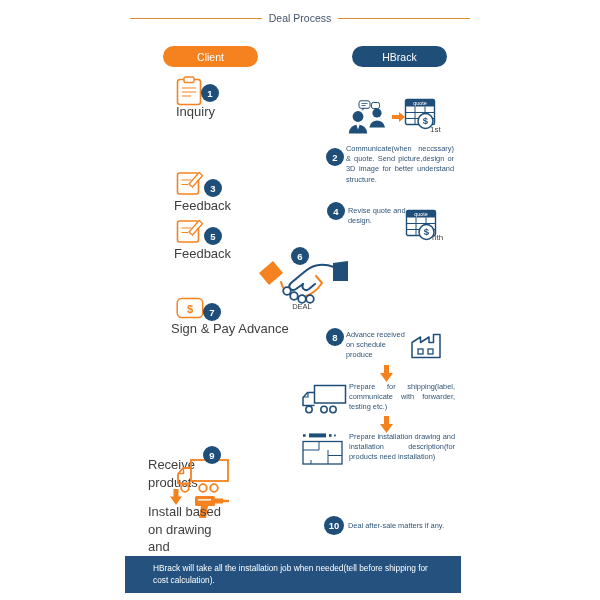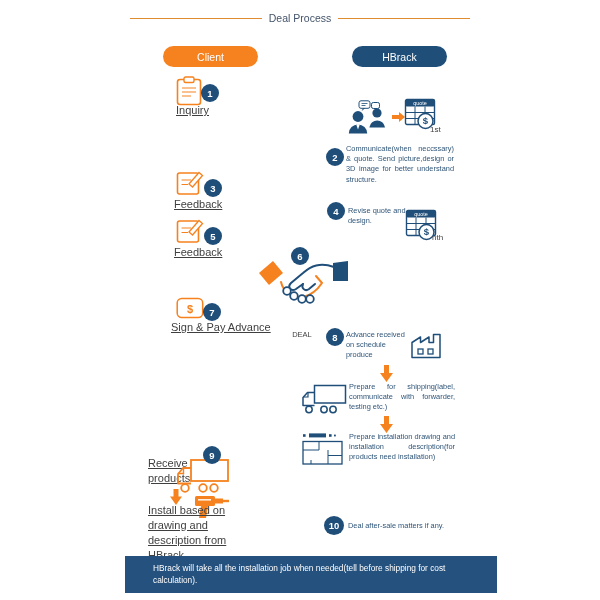--- a/index.html
+++ b/index.html
@@ -10,27 +10,27 @@
   .title-row{left:130px;top:12px;width:340px;display:flex;align-items:center;gap:7px;}
   .title-line{flex:1;height:1px;background:#DE8C2F;}
   .title-text{font-size:10.5px;color:#44546A;white-space:nowrap;}
   
   .pill{height:21px;border-radius:11px;color:#fff;font-size:10.5px;display:flex;align-items:center;justify-content:center;}
   .pill.orange{background:#F6821F;margin-left:13px;}
   .pill.navy{background:#1F4E79;}
   
   .num{background:#1F4E79;color:#fff;border-radius:50%;width:18px;height:18px;display:flex;align-items:center;justify-content:center;font-size:9.5px;font-weight:bold;z-index:3;}
   
-  .lbl{font-size:11px;color:#3F3F3F;line-height:1.35;text-decoration:underline;}
+  .lbl{font-size:13px;color:#3F3F3F;line-height:1.35;}
   .desc{font-size:7.4px;color:#2F5578;line-height:1.38;text-align:justify;}
   .desc.left{text-align:left;}
   .ordinal{font-size:8px;color:#404040;}
-  .deal-lbl{font-size:7.5px;color:#3F3F3F;text-align:center;margin-top:28px;}
-  
-  .banner{left:125px;top:556px;width:372px;height:37px;background:#24517E;color:#fff;font-size:8.3px;line-height:1.5;padding:6px 24px 0 28px;box-sizing:border-box;}
+  .deal-lbl{font-size:7.5px;color:#3F3F3F;text-align:center;}
+  
+  .banner{left:125px;top:556px;width:336px;height:37px;background:#24517E;color:#fff;font-size:8.3px;line-height:1.5;padding:6px 24px 0 28px;box-sizing:border-box;}
   svg{display:block;}
 </style>
 </head>
 <body>
 
 <div class="canvas">
 
   <div class="abs title-row">
     <div class="title-line"></div>
     <div class="title-text">Deal Process</div>

